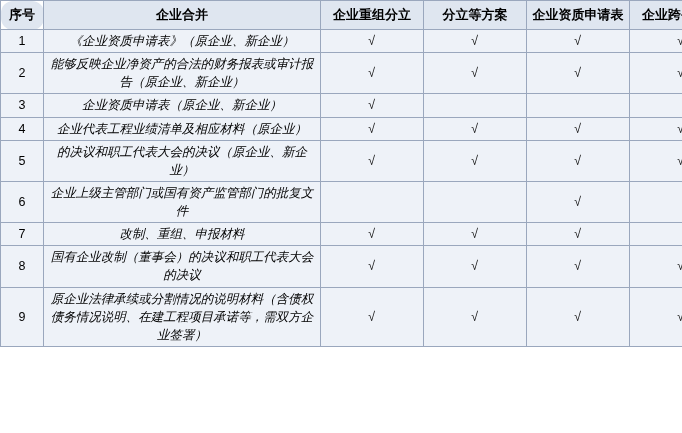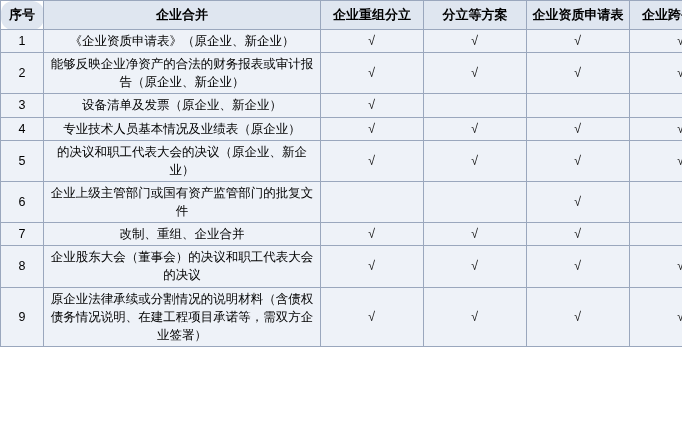--- a/index.html
+++ b/index.html
@@ -39,20 +39,21 @@
     background: #eef2f8;
   }
   td.col-no {
     width: 34px;
     font-size: 12px;
   }
   td.col-mat {
     width: 268px;
     text-align: center;
     padding: 4px 8px;
+    font-style: italic;
   }
   td.col-mark {
     width: 94px;
   }
   th.col-no { width: 34px; border-radius: 12px; }
   th.col-mat { width: 268px; }
   th.col-mark { width: 94px; }
   .check {
     display: inline-block;
     font-size: 13px;
@@ -88,29 +89,29 @@
       <tr>
         <td class="col-no">2</td>
         <td class="col-mat">能够反映企业净资产的合法的财务报表或审计报告（原企业、新企业）</td>
         <td class="col-mark"><span class="check">√</span></td>
         <td class="col-mark"><span class="check">√</span></td>
         <td class="col-mark"><span class="check">√</span></td>
         <td class="col-mark"><span class="check">√</span></td>
       </tr>
       <tr>
         <td class="col-no">3</td>
-        <td class="col-mat">设备清单及发票（原企业、新企业）</td>
+        <td class="col-mat">企业资质申请表（原企业、新企业）</td>
         <td class="col-mark"><span class="check">√</span></td>
         <td class="col-mark"><span class="blank"></span></td>
         <td class="col-mark"><span class="blank"></span></td>
         <td class="col-mark"><span class="blank"></span></td>
       </tr>
       <tr>
         <td class="col-no">4</td>
-        <td class="col-mat">专业技术人员基本情况及业绩表（原企业）</td>
+        <td class="col-mat">企业代表工程业绩清单及相应材料（原企业）</td>
         <td class="col-mark"><span class="check">√</span></td>
         <td class="col-mark"><span class="check">√</span></td>
         <td class="col-mark"><span class="check">√</span></td>
         <td class="col-mark"><span class="check">√</span></td>
       </tr>
       <tr>
         <td class="col-no">5</td>
         <td class="col-mat">的决议和职工代表大会的决议（原企业、新企业）</td>
         <td class="col-mark"><span class="check">√</span></td>
         <td class="col-mark"><span class="check">√</span></td>
@@ -120,29 +121,29 @@
       <tr>
         <td class="col-no">6</td>
         <td class="col-mat">企业上级主管部门或国有资产监管部门的批复文件</td>
         <td class="col-mark"><span class="blank"></span></td>
         <td class="col-mark"><span class="blank"></span></td>
         <td class="col-mark"><span class="check">√</span></td>
         <td class="col-mark"><span class="blank"></span></td>
       </tr>
       <tr>
         <td class="col-no">7</td>
-        <td class="col-mat">改制、重组、企业合并</td>
+        <td class="col-mat">改制、重组、申报材料</td>
         <td class="col-mark"><span class="check">√</span></td>
         <td class="col-mark"><span class="check">√</span></td>
         <td class="col-mark"><span class="check">√</span></td>
         <td class="col-mark"><span class="blank"></span></td>
       </tr>
       <tr>
         <td class="col-no">8</td>
-        <td class="col-mat">企业股东大会（董事会）的决议和职工代表大会的决议</td>
+        <td class="col-mat">国有企业改制（董事会）的决议和职工代表大会的决议</td>
         <td class="col-mark"><span class="check">√</span></td>
         <td class="col-mark"><span class="check">√</span></td>
         <td class="col-mark"><span class="check">√</span></td>
         <td class="col-mark"><span class="check">√</span></td>
       </tr>
       <tr>
         <td class="col-no">9</td>
         <td class="col-mat">原企业法律承续或分割情况的说明材料（含债权债务情况说明、在建工程项目承诺等，需双方企业签署）</td>
         <td class="col-mark"><span class="check">√</span></td>
         <td class="col-mark"><span class="check">√</span></td>

